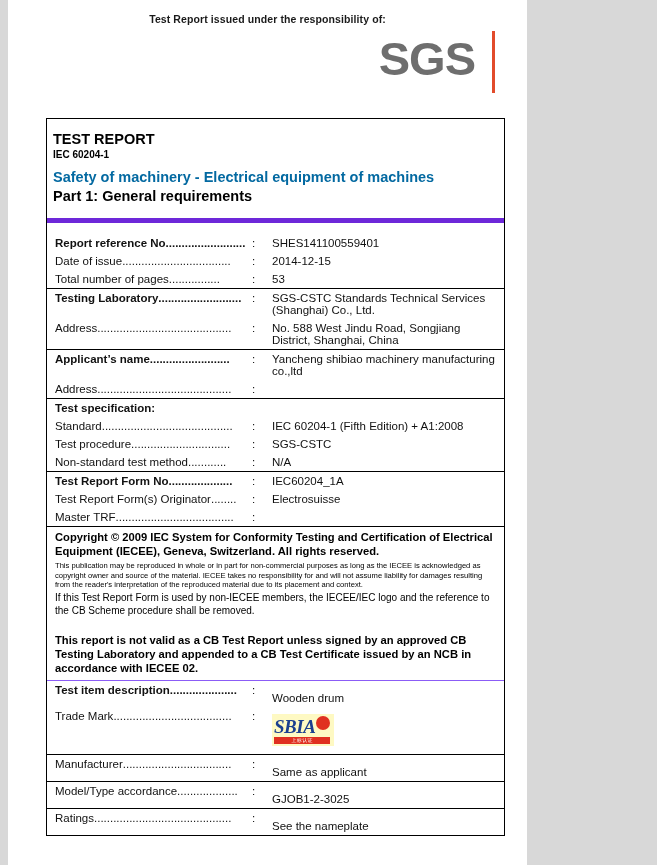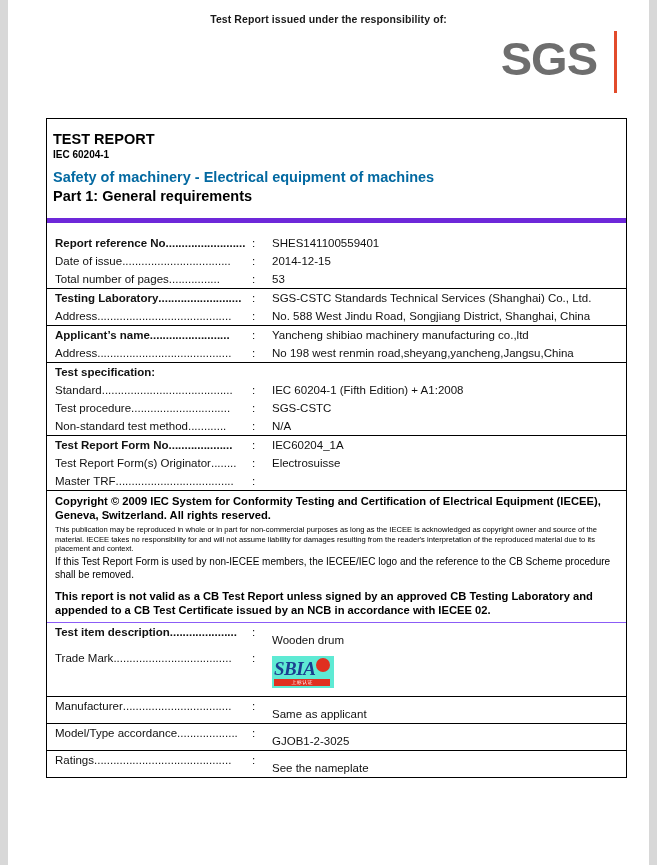--- a/index.html
+++ b/index.html
@@ -10,21 +10,21 @@
   body {
     width: 657px;
     height: 865px;
     font-family: "Liberation Sans", sans-serif;
     overflow: hidden;
   }
   .page {
     position: absolute;
     left: 8px;
     top: 0;
-    width: 641px;
+    width: 519px;
     height: 865px;
     background: #ffffff;
     box-sizing: border-box;
   }
   .header-line {
     text-align: center;
     font-size: 10.5px;
     font-weight: bold;
     color: #1a1a1a;
     padding-top: 13px;
@@ -153,40 +153,40 @@
     font-size: 10px;
     line-height: 1.27;
     color: #000;
     margin-top: 2px;
   }
   .copy-bold2 {
     font-size: 11.2px;
     font-weight: bold;
     line-height: 1.25;
     color: #000;
-    margin-top: 8px;
+    margin-top: 16px;
   }
   .tall {
     min-height: 42px;
   }
   .trademark-row {
     display: flex;
     align-items: flex-start;
     padding: 3px 0 2px 0;
   }
   .tm-logo-wrap {
     flex: 1 1 auto;
     padding-left: 10px;
     padding-top: 4px;
     padding-bottom: 2px;
   }
   .tm-logo {
     display: inline-block;
     position: relative;
-    background: #5eead4;
+    background: #fef9c3;
     padding: 2px 4px 2px 2px;
   }
   .tm-text {
     font-family: "Liberation Serif", serif;
     font-weight: bold;
     font-style: italic;
     font-size: 19px;
     color: #1b3f8f;
     letter-spacing: -0.5px;
     line-height: 1;
@@ -273,21 +273,20 @@
 
     <div class="group">
       <div class="r">
         <div class="lbl b"><span>Applicant’s name</span><span class="dots"> .........................</span></div>
         <div class="colon">:</div>
         <div class="val">Yancheng shibiao machinery manufacturing co.,ltd</div>
       </div>
       <div class="r">
         <div class="lbl"><span>Address</span><span class="dots"> ..........................................</span></div>
         <div class="colon">:</div>
-        <div class="val">No 198 west renmin road,sheyang,yancheng,Jangsu,China</div>
       </div>
     </div>
 
     <div class="group">
       <div class="r">
         <div class="lbl b"><span>Test specification:</span><span class="dots"></span></div>
         <div class="colon"></div>
         <div class="val"></div>
       </div>
       <div class="r">

